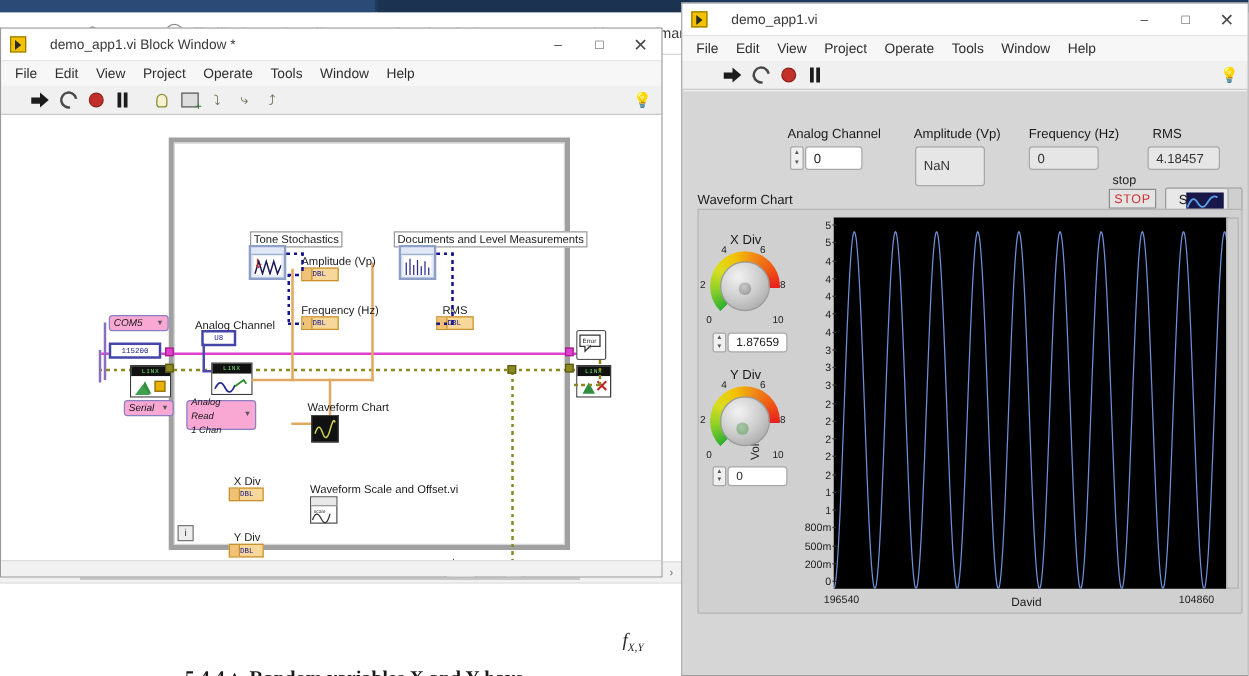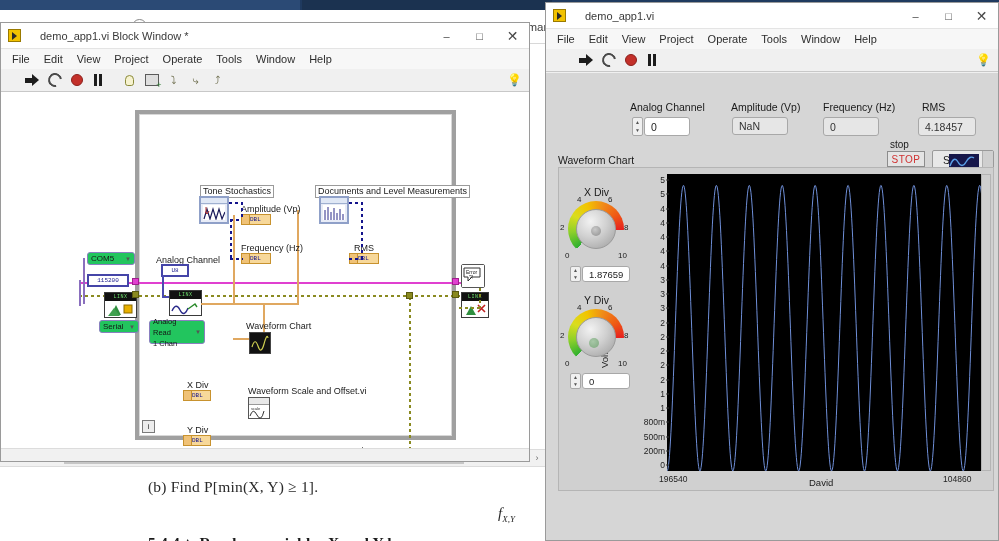--- a/index.html
+++ b/index.html
@@ -170,22 +170,22 @@
   .indicator-dbl::before {
     content:""; position:absolute; left:0; top:0; bottom:0; width:7px; background:#f0c277;
     border-right:1px solid #c8922e;
   }
   .ctrl-blue {
     position:absolute; height:12px; border:2px solid #4545a8; background:#ffffff;
     display:flex; align-items:center; justify-content:center; font-size:6px;
     color:#1a1a8c; font-family:"Liberation Mono", monospace;
   }
   .ring-ctrl {
-    position:absolute; border:1px solid #8a7fc0; background:#22c55e; border-radius:3px;
-    font-size:8px; color:#151515; display:flex; align-items:center; padding:0 3px;
+    position:absolute; border:1px solid #8a7fc0; background:#f9a8d4; border-radius:3px;
+    font-size:8px; color:#151515; display:flex; align-items:center; padding:0 3px;font-style:italic;
   }
   .ring-ctrl .caret { margin-left:auto; font-size:6px; color:#555; }
   .linx-node {
     position:absolute; border:1px solid #3a3a3a; background:#ffffff;
   }
   .linx-node .lx-top {
     height:8px; background:#111111; color:#6ee06e; font-size:5px;
     display:flex; align-items:center; justify-content:center;
     font-family:"Liberation Mono", monospace; letter-spacing:.5px;
   }
@@ -301,21 +301,20 @@
 
   <div class="br-content">
     <div class="doc-scroll">
       <div class="sc-arrow">‹</div>
       <div class="sc-track">
         <div class="sc-thumb"></div>
       </div>
       <div class="sc-arrow">›</div>
     </div>
     <div class="doc-body">
-      <div class="doc-line l1">(b)  Find P[min(X, Y) ≥ 1].</div>
       <div class="doc-line l3">5.4.4▲  Random variables  X  and  Y  have</div>
       <div class="doc-right">
         <span>f</span><sub>X,Y</sub>
       </div>
     </div>
   </div>
 </div>
 
 <div class="lvwin" id="bdwin">
   <div class="lv-title">
@@ -579,21 +578,21 @@
   <div id="fp-canvas">
 
     <div class="fp-lbl" style="left:84px; top:28px;">Analog Channel</div>
     <div class="spinner" style="left:86px; top:44px; height:19px;">
       <span>▲</span>
       <span>▼</span>
     </div>
     <div class="num-ctrl" style="left:98px; top:44px; width:46px; height:19px;">0</div>
 
     <div class="fp-lbl" style="left:185px; top:28px;">Amplitude (Vp)</div>
-    <div class="num-disp" style="left:186px; top:44px; width:56px; height:18px;">NaN</div>
+    <div class="num-disp" style="left:186px; top:44px; width:56px; height:32px;">NaN</div>
 
     <div class="fp-lbl" style="left:277px; top:28px;">Frequency (Hz)</div>
     <div class="num-disp" style="left:277px; top:44px; width:56px; height:19px;">0</div>
 
     <div class="fp-lbl" style="left:376px; top:28px;">RMS</div>
     <div class="num-disp" style="left:372px; top:44px; width:58px; height:19px;">4.18457</div>
 
     <div class="fp-lbl" style="left:344px; top:66px; font-size:10px;">stop</div>
     <div class="fp-stop" style="left:341px; top:78px; width:38px; height:16px;">STOP</div>
 

